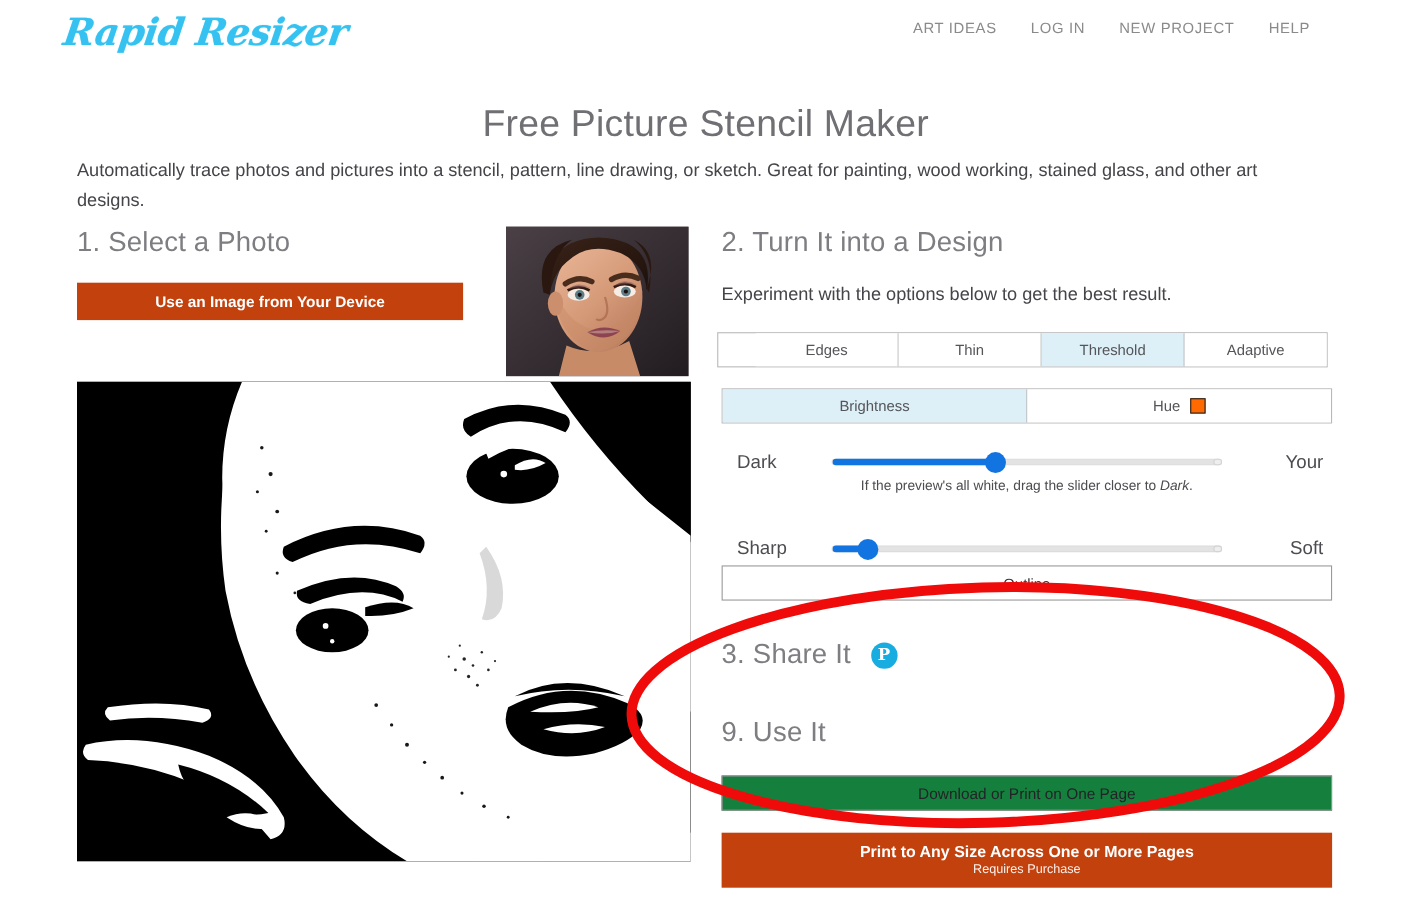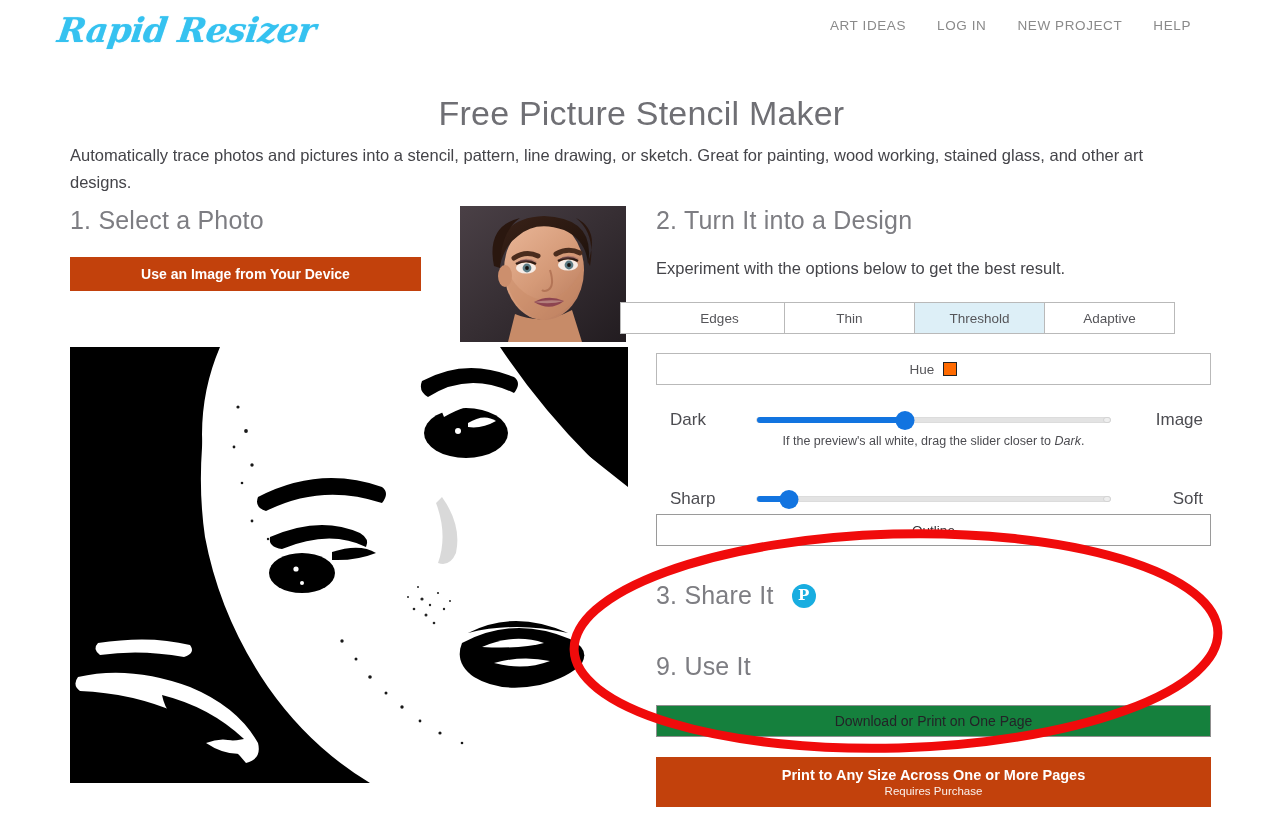--- a/index.html
+++ b/index.html
@@ -78,21 +78,21 @@
   .seg-row { position:absolute; display:flex; border:1px solid #b9b9b9; background:#fff; }
   .seg-row .seg {
     flex:1; display:flex; align-items:center; justify-content:center;
     font-size:13.5px; color:#555559; cursor:pointer;
     border-right:1px solid #b9b9b9; height:100%;
     background:#fff;
   }
   .seg-row .seg:last-child { border-right:none; }
   .seg.active { background:#ddeff7; }
 
-  #tabs-mode { left:620px; top:302px; width:555px; height:32px;padding-left:34px; }
+  #tabs-mode { left:652px; top:302px; width:555px; height:32px;padding-left:34px; }
   #tabs-channel { left:656px; top:353px; width:555px; height:32px; }
 
   .swatch {
     display:inline-block; width:14px; height:14px;
     background:#FF6A00; border:1px solid #222; margin-left:9px;
     vertical-align:-2px;
   }
 
   
   .slider-row { position:absolute; left:656px; width:555px; height:26px; display:flex; align-items:center; }
@@ -318,34 +318,35 @@
   <div class="sub-exp">Experiment with the options below to get the best result.</div>
 
   <div class="seg-row" id="tabs-mode">
     <div class="seg">Edges</div>
     <div class="seg">Thin</div>
     <div class="seg active">Threshold</div>
     <div class="seg">Adaptive</div>
   </div>
 
   <div class="seg-row" id="tabs-channel">
+    <div class="seg active">Brightness</div>
     <div class="seg">
       <span>Hue</span>
       <span class="swatch"></span>
     </div>
   </div>
 
   <div class="slider-row" id="row-dark">
     <div class="s-label-l">Dark</div>
     <div class="track">
       <div class="fill" style="width:42%"></div>
       <div class="thumbdot" style="left:42%"></div>
       <div class="track-end"></div>
     </div>
-    <div class="s-label-r">Image</div>
+    <div class="s-label-r">Your</div>
   </div>
   <div class="hint">
     <span>If the preview's all white, drag the slider closer to </span><i>Dark</i><span>.</span>
   </div>
 
   <div class="slider-row" id="row-sharp">
     <div class="s-label-l">Sharp</div>
     <div class="track">
       <div class="fill" style="width:9%"></div>
       <div class="thumbdot" style="left:9%"></div>

